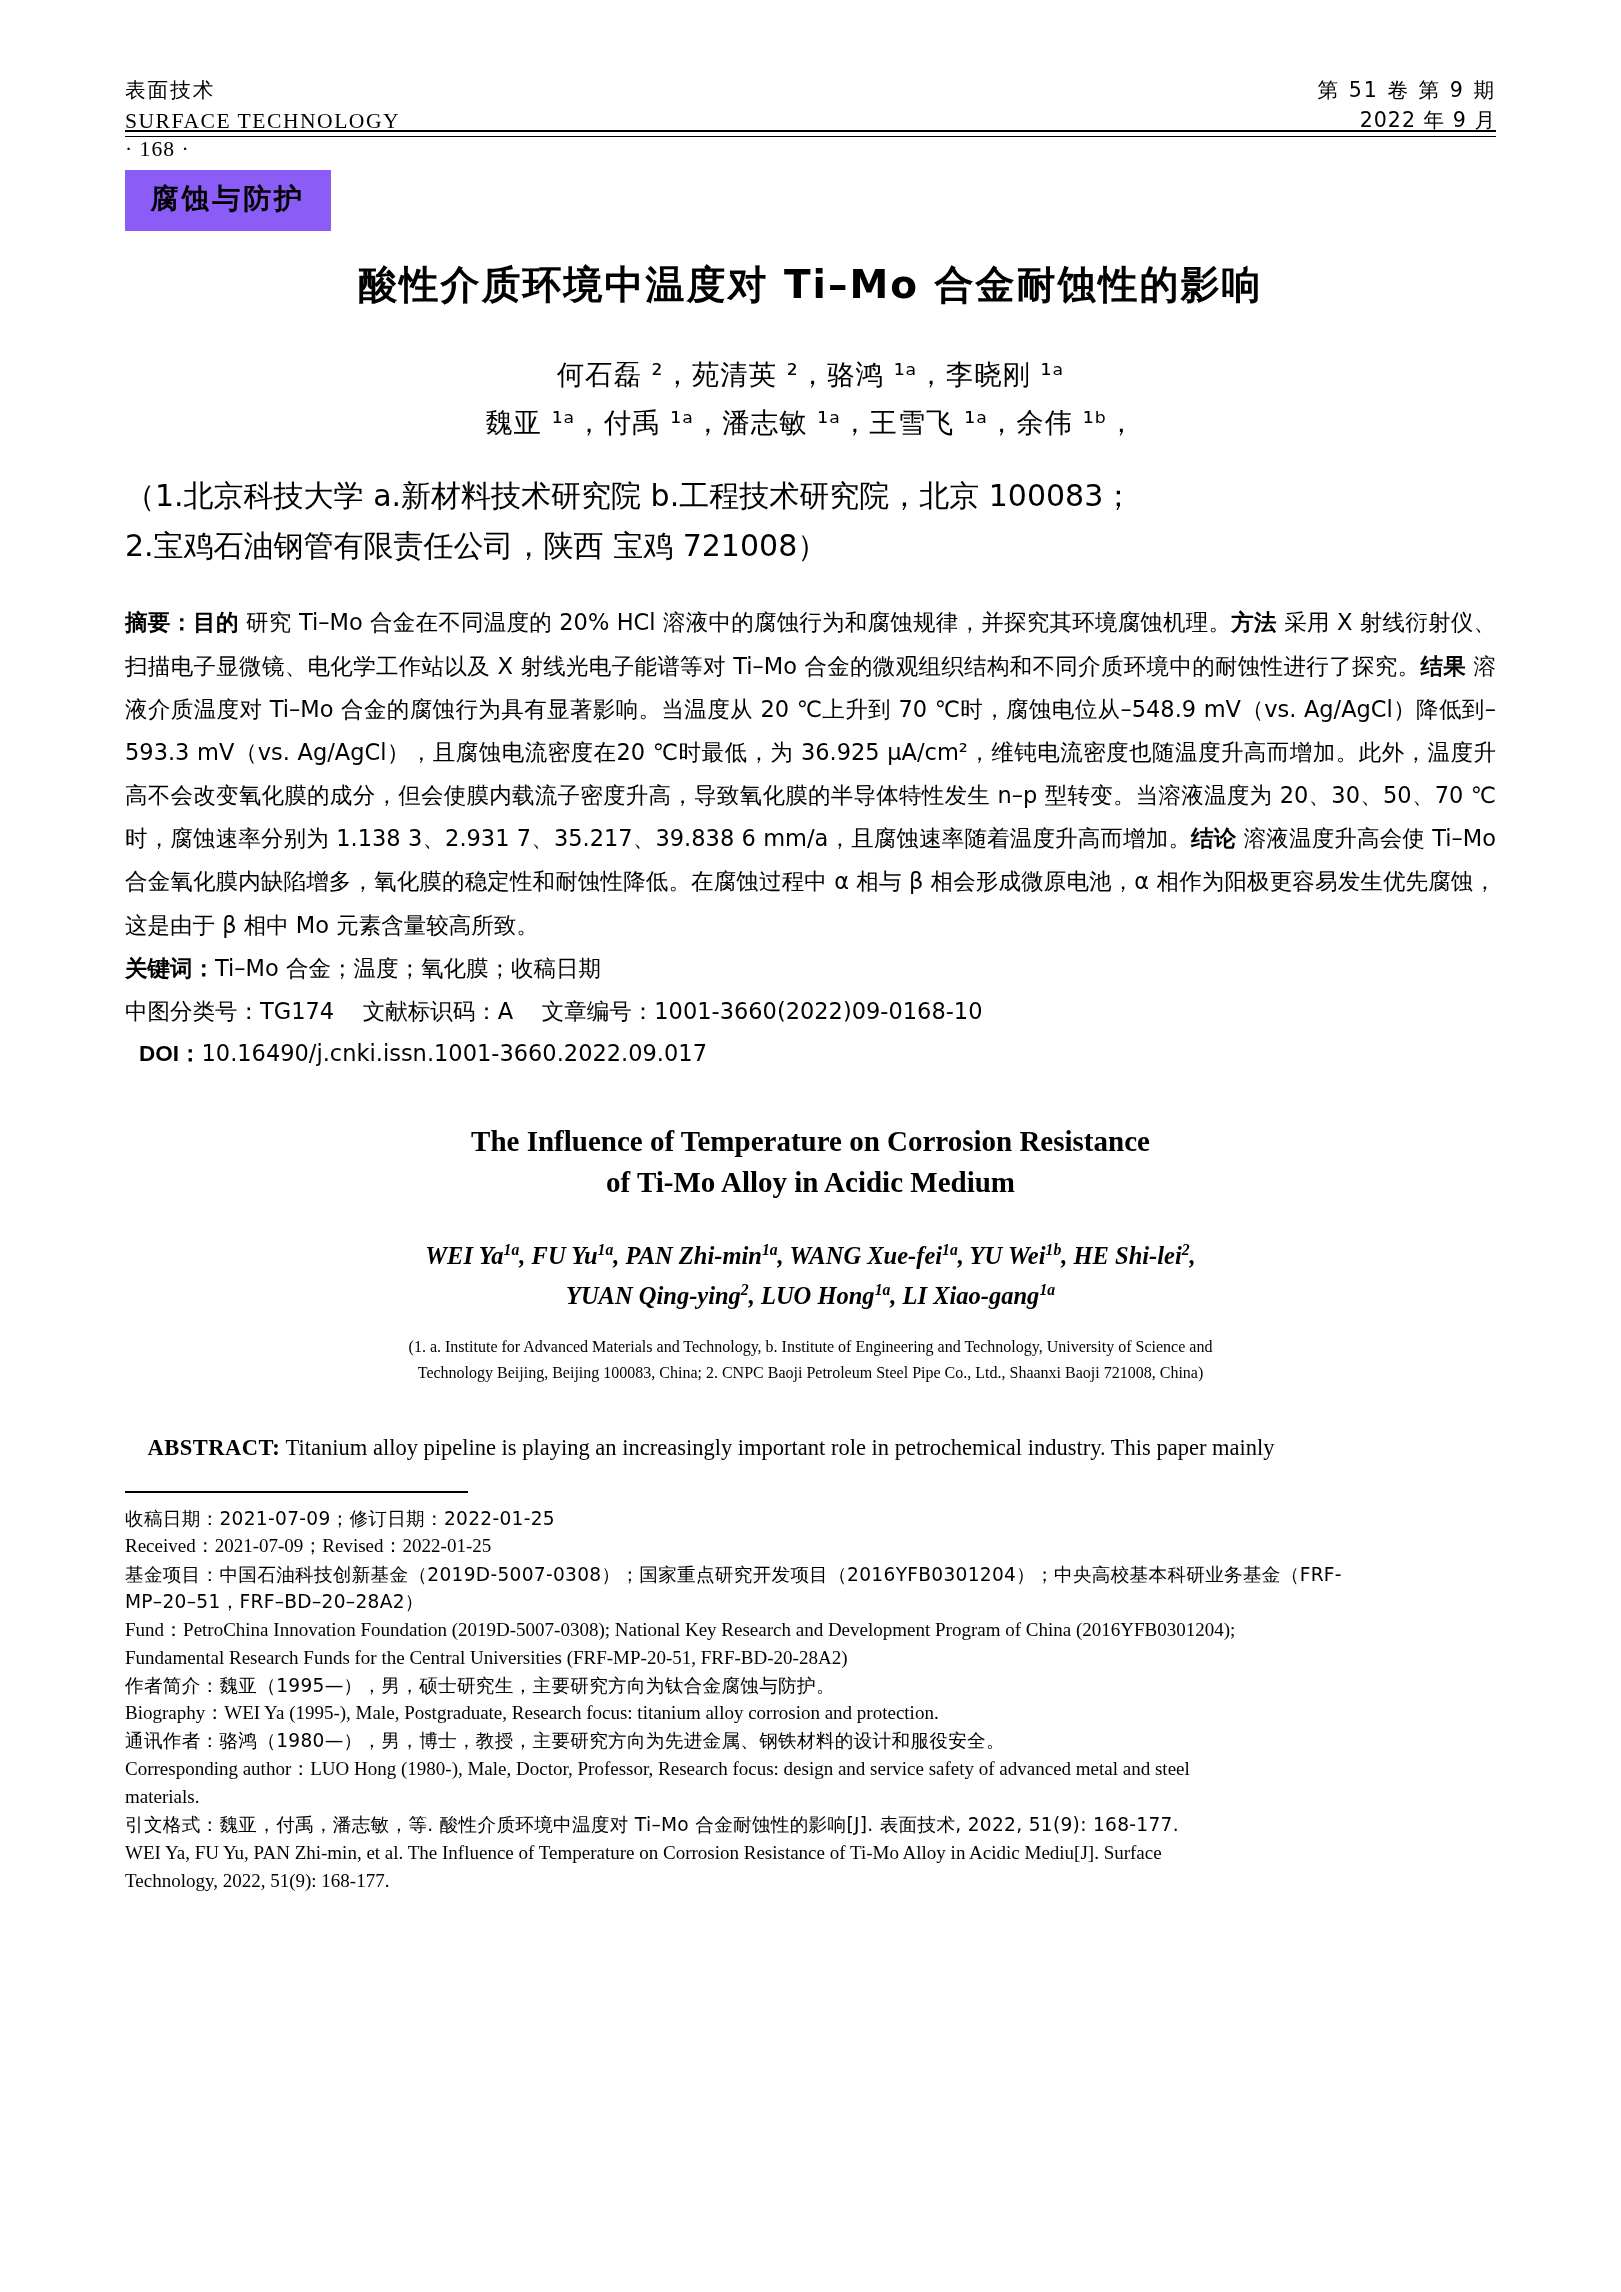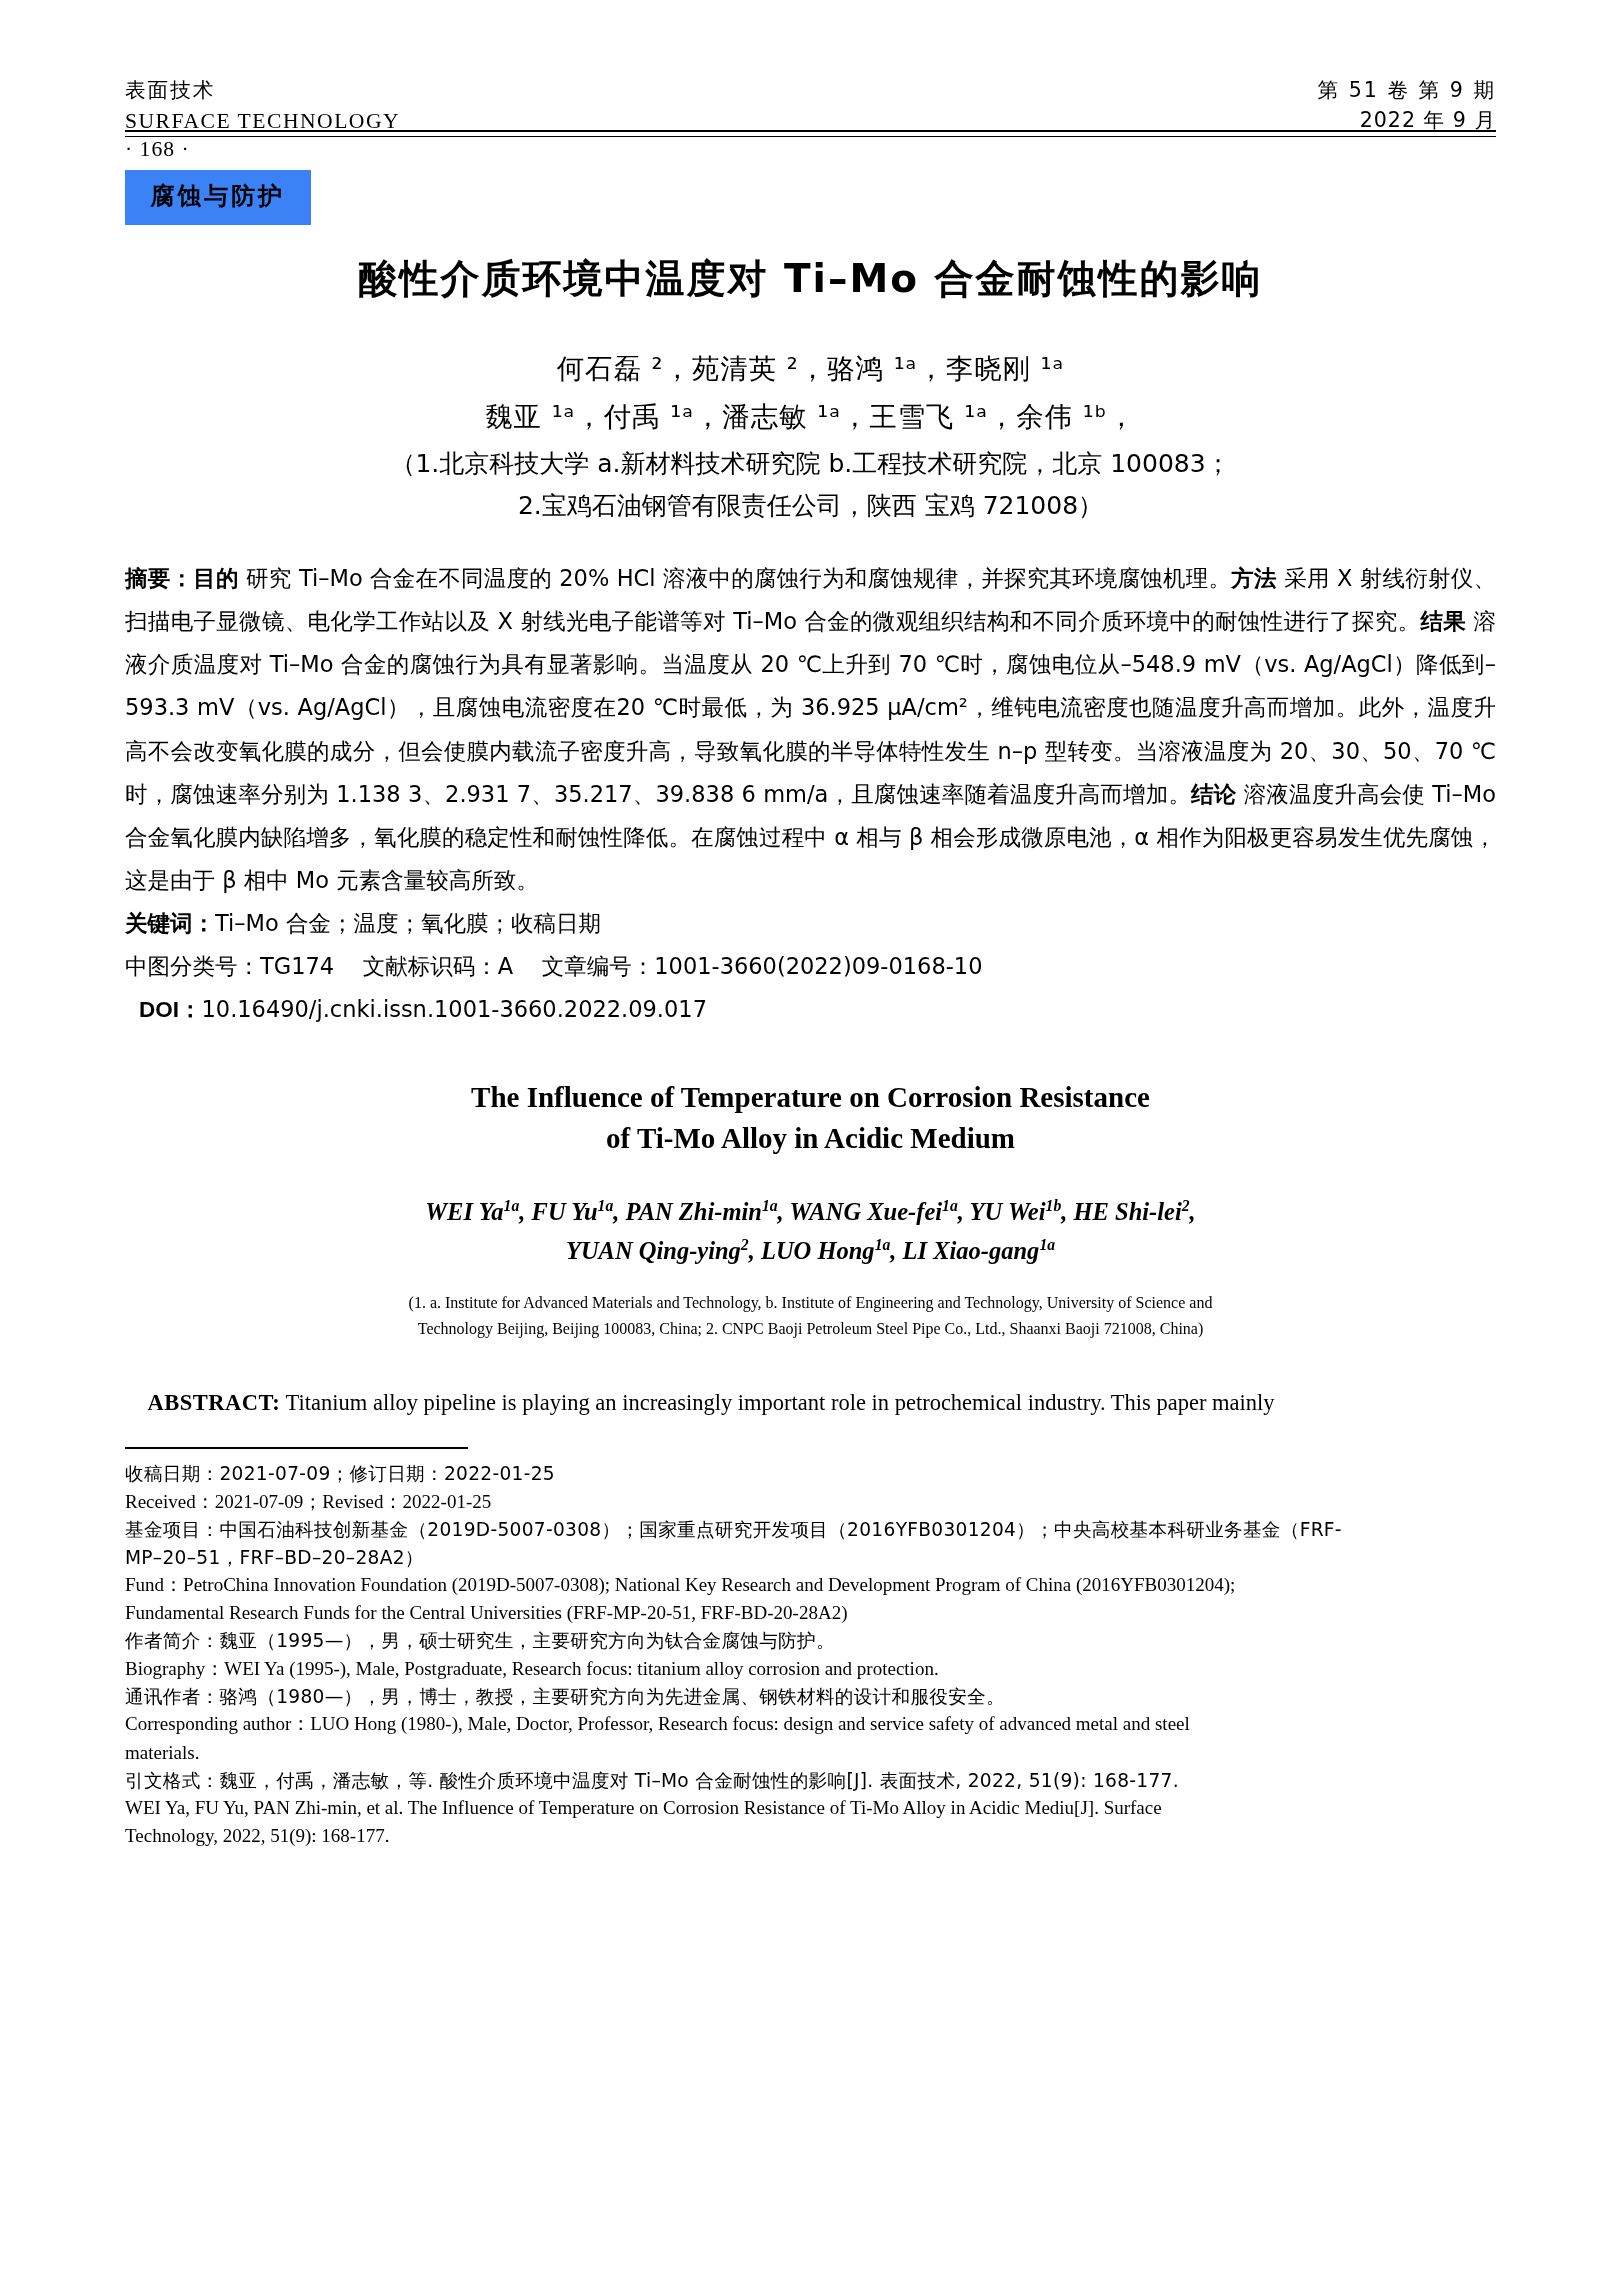--- a/index.html
+++ b/index.html
@@ -68,23 +68,23 @@
     margin-top: 13.7px;
     border-top: 2.9px solid #000;
     border-bottom: 1px solid #000;
     height: 3.9px;
   }
 
   
   .category {
     margin-top: 33px;
     display: inline-block;
-    background: #3b82f6;
-    font-family: "DejaVu Sans", sans-serif;
-    font-size: 24px;
+    background: #8b5cf6;
+    font-family: "DejaVu Sans", sans-serif;
+    font-size: 28px;
     font-weight: bold;
     padding: 10.8px 25.5px 12.7px 25.5px;
     letter-spacing: 2.9px;
   }
 
   
   .title-cn {
     margin-top: 27.4px;
     text-align: center;
     font-family: "DejaVu Sans", sans-serif;
@@ -96,24 +96,23 @@
   
   .authors {
     margin-top: 39px;
     text-align: center;
     font-family: "DejaVu Sans", sans-serif;
     font-size: 27.4px;
     line-height: 1.75;
     letter-spacing: 1px;
   }
   .affil {
-    margin-top: 2px;
-    text-align: center;
-    font-family: "DejaVu Sans", sans-serif;
-    font-size: 25px;
+    margin-top: 24px;
+    font-family: "DejaVu Sans", sans-serif;
+    font-size: 30px;
     line-height: 1.65;
   }
 
   
   .abs-cn {
     margin-top: 31px;
     font-family: "DejaVu Sans", sans-serif;
     font-size: 22.5px;
     line-height: 1.92;
     text-align: justify;

